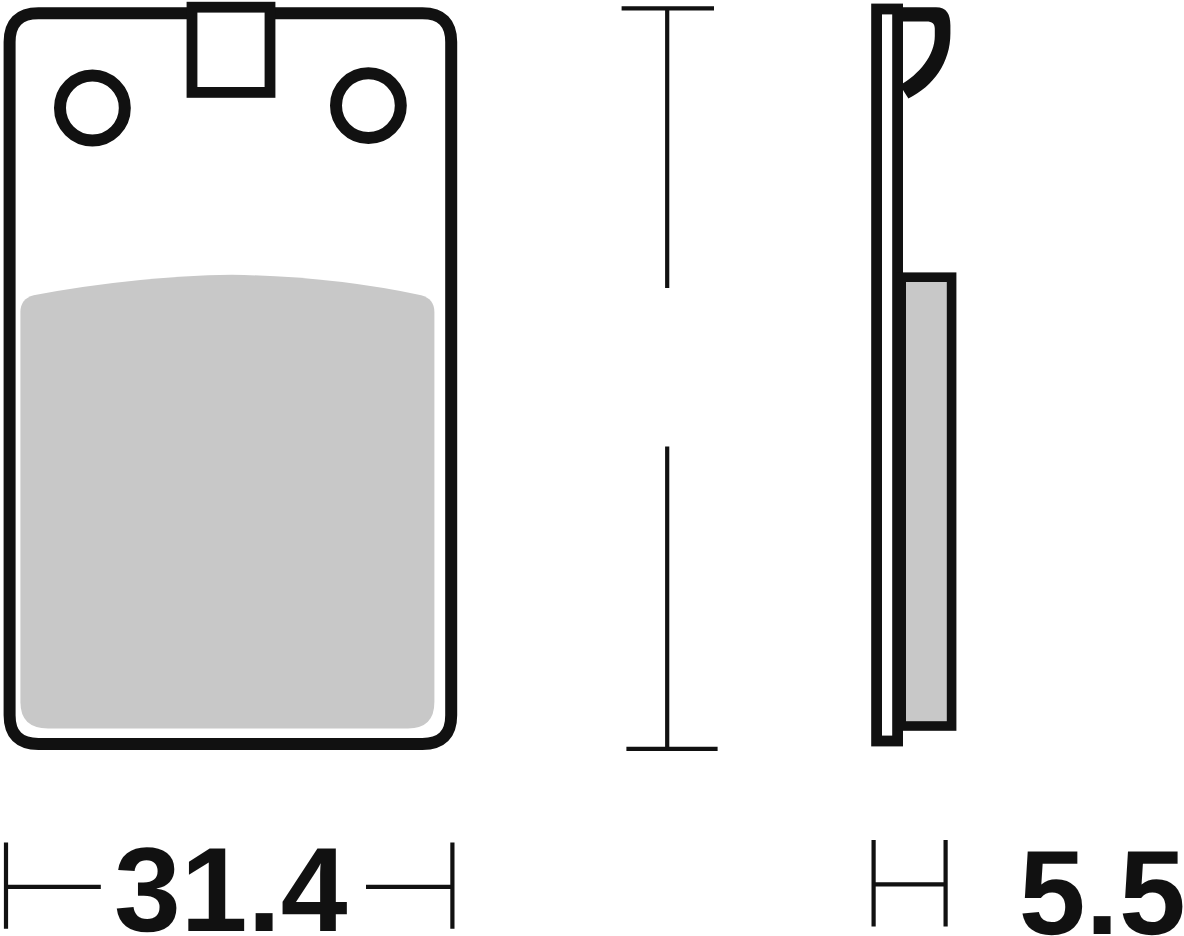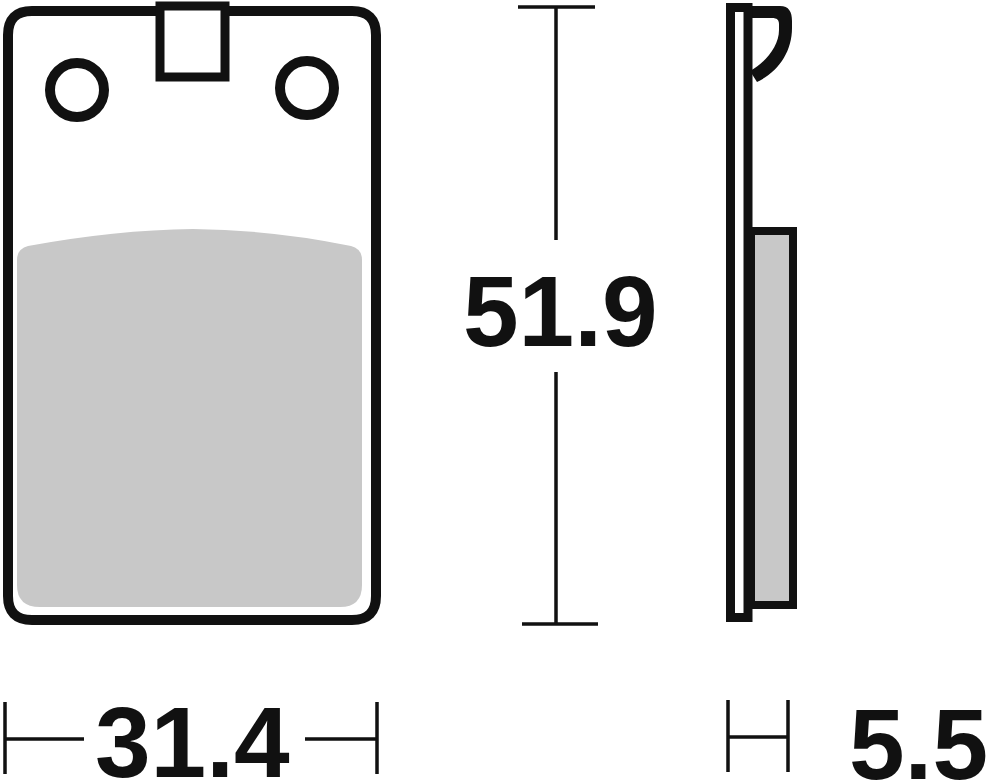--- a/index.html
+++ b/index.html
@@ -107,17 +107,16 @@
                M 305 739 H 377"></path>
 
       <path class="dim-stroke" d="M 728 700 V 772
                M 788 700 V 772
                M 728 737 H 788"></path>
     </g>
   </svg>
 
   <div class="dim-label label-width">31.4</div>
 
-  <div class="dim-label label-height">51.9</div>
 
   <div class="dim-label label-thickness">5.5</div>
 
 </div>
 
 </body></html>

